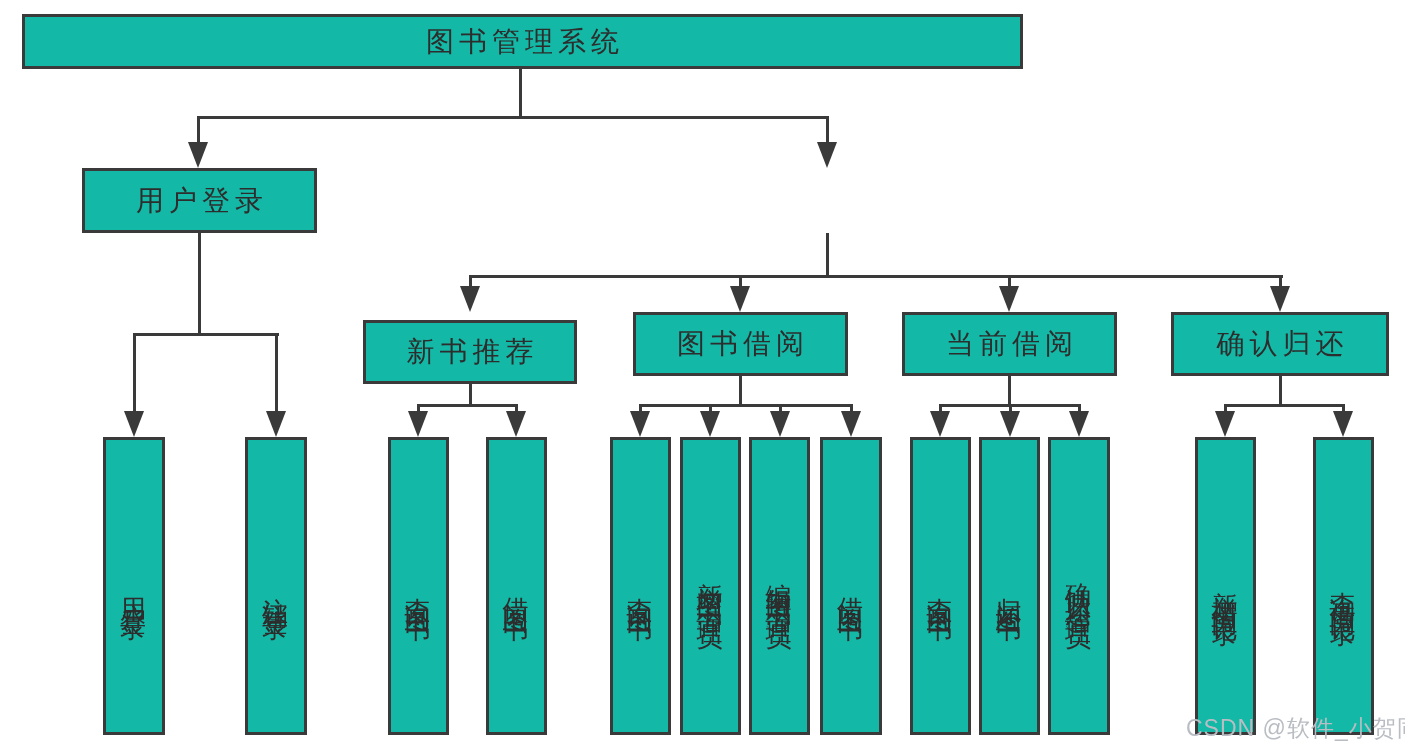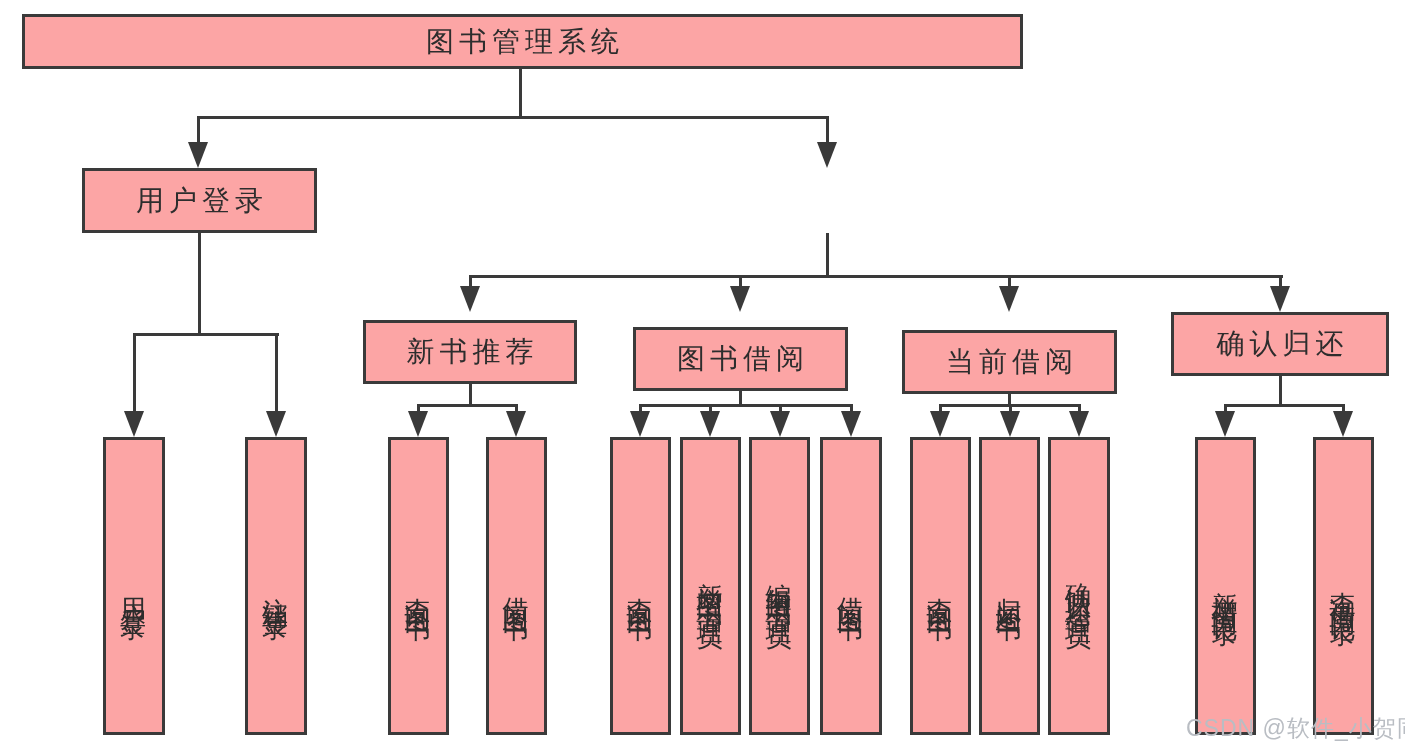--- a/index.html
+++ b/index.html
@@ -8,21 +8,21 @@
     --bg:#ffffff;
     --wm:#b9bdc3;
   }
   html,body{margin:0;padding:0;background:var(--bg);}
   .canvas{
     position:relative;width:1405px;height:747px;background:var(--bg);
     font-family:"Liberation Sans",sans-serif;overflow:hidden;
   }
   .box{
     position:absolute;box-sizing:border-box;
-    border:3px solid var(--line);background:#fca5a5;
+    border:3px solid var(--line);background:#14b8a6;
     display:flex;align-items:center;justify-content:center;
     color:var(--text);z-index:2;
   }
   .box.h{font-size:28px;}
   .box.h span{letter-spacing:5px;margin-right:-5px;white-space:nowrap;}
   .box.v{font-size:26px;}
   .box.v span{writing-mode:vertical-rl;letter-spacing:6px;margin-bottom:-6px;white-space:nowrap;}
   .vl{position:absolute;width:3px;background:var(--line);z-index:1;}
   .hl{position:absolute;height:3px;background:var(--line);z-index:1;}
   .ar{position:absolute;width:0;height:0;z-index:1;
@@ -67,24 +67,24 @@
   <div class="vl" style="left:739px;top:275px;height:14px;"></div>
   <div class="ar" style="left:730px;top:286px;"></div>
   <div class="vl" style="left:1008px;top:275px;height:14px;"></div>
   <div class="ar" style="left:999px;top:286px;"></div>
   <div class="vl" style="left:1279px;top:275px;height:14px;"></div>
   <div class="ar" style="left:1270px;top:286px;"></div>
 
   <div class="box h" style="left:363px;top:320px;width:214px;height:64px;">
     <span>新书推荐</span>
   </div>
-  <div class="box h" style="left:633px;top:312px;width:215px;height:64px;margin-top:15px;">
+  <div class="box h" style="left:633px;top:312px;width:215px;height:64px;">
     <span>图书借阅</span>
   </div>
-  <div class="box h" style="left:902px;top:330px;width:215px;height:64px;">
+  <div class="box h" style="left:902px;top:312px;width:215px;height:64px;">
     <span>当前借阅</span>
   </div>
   <div class="box h" style="left:1171px;top:312px;width:218px;height:64px;">
     <span>确认归还</span>
   </div>
 
   <div class="vl" style="left:469px;top:376px;height:31px;"></div>
   <div class="vl" style="left:739px;top:376px;height:31px;"></div>
   <div class="vl" style="left:1008px;top:376px;height:31px;"></div>
   <div class="vl" style="left:1279px;top:376px;height:31px;"></div>

